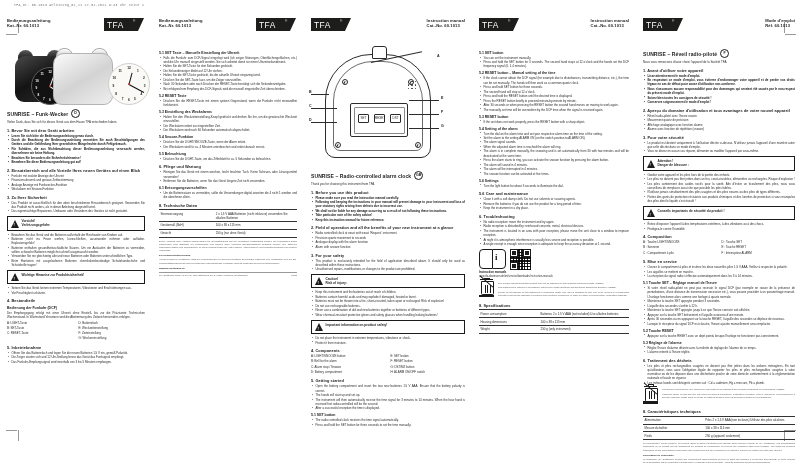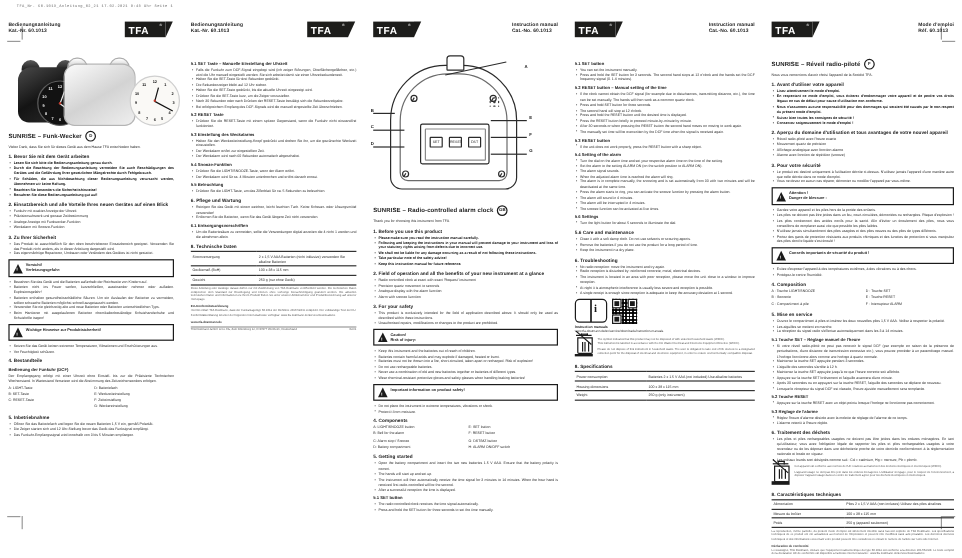--- a/index.html
+++ b/index.html
@@ -25,21 +25,21 @@
 
   
   .chead{display:flex;justify-content:space-between;align-items:flex-start;height:30px;}
   .chead.rev{flex-direction:row-reverse;}
   .mtitle{line-height:1.25;}
   .mtitle .t1{font-size:4.1px;font-weight:bold;letter-spacing:.1px;}
   .mtitle .t2{font-size:4.1px;font-weight:bold;letter-spacing:.1px;}
 
   .tfa{position:relative;width:41px;height:15px;flex:none;}
   .tfa .box{position:absolute;left:0;top:0;width:34px;height:13px;background:#1d1d1b;}
-  .tfa .txt{position:absolute;left:3px;top:2.2px;color:#fff;font-size:8.4px;font-weight:bold;letter-spacing:.5px;font-family:"Liberation Sans",sans-serif;}
+  .tfa .txt{position:absolute;left:3px;top:2.2px;color:#fff;font-size:8.4px;font-weight:normal;letter-spacing:.5px;font-family:"Liberation Sans",sans-serif;}
   .tfa .tick{position:absolute;left:34px;top:0;width:0;height:0;border-left:6px solid #1d1d1b;border-bottom:13px solid transparent;}
   .tfa .reg{position:absolute;left:29px;top:1px;color:#fff;font-size:3px;}
 
   
   .photo{position:relative;height:56px;margin:2px 0 3px;}
   .clock{position:absolute;border-radius:11px 11px 9px 9px;}
   .clock.dark{left:8px;top:6px;width:52px;height:46px;background:linear-gradient(150deg,#4a4a4a 0%,#141414 48%,#2e2e2e 100%);}
   .clock.light{left:46px;top:3px;width:58px;height:50px;background:linear-gradient(150deg,#fbfbfb 0%,#d3d3d3 52%,#efefef 100%);border:.5px solid #b4b4b4;}
   .bell{position:absolute;width:15px;height:9px;border-radius:8px 8px 0 0;}
   .bell.l{left:11px;top:0px;background:linear-gradient(#5c5c5c,#1a1a1a);}

